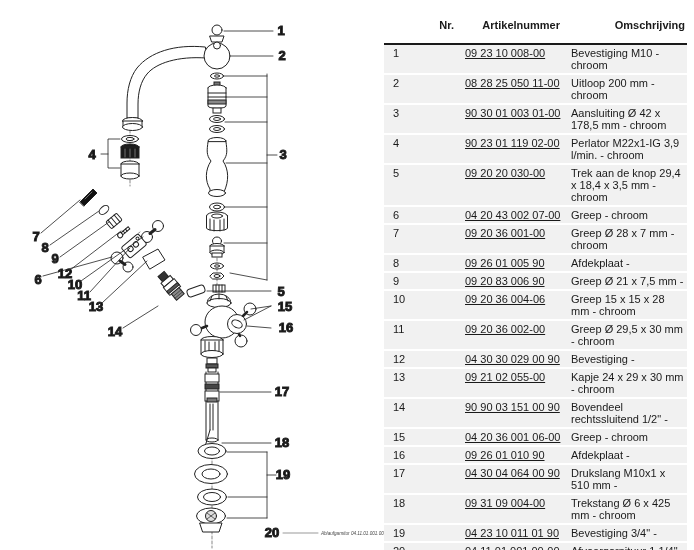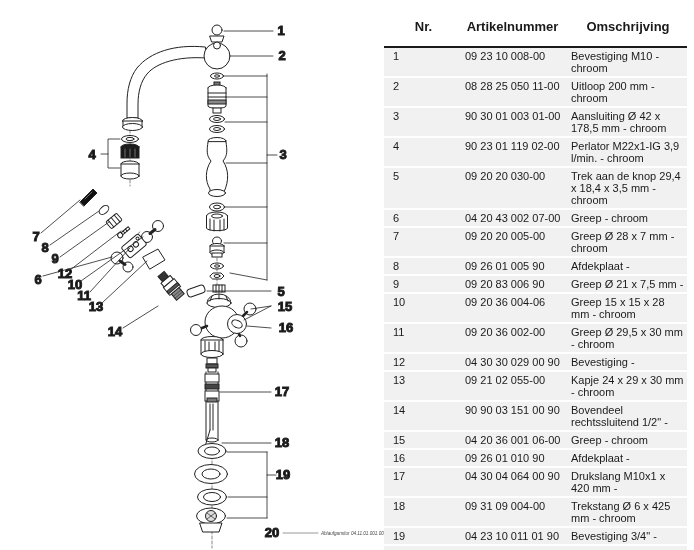--- a/index.html
+++ b/index.html
@@ -7,28 +7,28 @@
   .page{position:relative;width:694px;height:550px;overflow:hidden;background:#fff;}
   svg.diagram{position:absolute;left:0;top:0;}
   .callout{font-family:"Liberation Sans",sans-serif;font-size:13px;font-weight:bold;fill:#111;}
   .anno{font-family:"Liberation Sans",sans-serif;font-size:4.6px;font-style:italic;fill:#444;}
 
   table.parts-table{position:absolute;left:384px;top:13px;width:303px;border-collapse:collapse;table-layout:fixed;}
   table.parts-table col.c1{width:72px;}
   table.parts-table col.c2{width:106px;}
   table.parts-table col.c3{width:125px;}
   table.parts-table th{
-    text-align:center;font-size:13px;font-weight:bold;
+    text-align:right;font-size:11px;font-weight:bold;
     padding:6px 2px 12px 9px;background:#fff;border-bottom:2px solid #1a1a1a;
   }
   table.parts-table td{
     font-size:11px;line-height:12px;vertical-align:top;
     padding:2px 2px 2px 9px;
   }
-  table.parts-table td.nowrap{white-space:nowrap;}
+  table.parts-table td.nowrap{white-space:nowrap;text-decoration:underline;}
   table.parts-table tbody tr{background:#f1f1f1;border-bottom:2px solid #ffffff;border-top:1px solid #d9d9d9;}
 </style>
 </head>
 <body>
 
 <div class="page">
 
   <svg class="diagram" width="385" height="550" viewBox="0 0 385 550" fill="none" stroke="#222" stroke-width="1" stroke-linecap="round">
 
     <g stroke="#555" stroke-width="0.7" stroke-dasharray="3,2">
@@ -316,21 +316,21 @@
           <td class="nowrap">09 20 20 030-00</td>
           <td>Trek aan de knop 29,4 x 18,4 x 3,5 mm - chroom</td>
         </tr>
       <tr>
           <td>6</td>
           <td class="nowrap">04 20 43 002 07-00</td>
           <td>Greep - chroom</td>
         </tr>
       <tr>
           <td>7</td>
-          <td class="nowrap">09 20 20 005-00</td>
+          <td class="nowrap">09 20 36 001-00</td>
           <td>Greep Ø 28 x 7 mm - chroom</td>
         </tr>
       <tr>
           <td>8</td>
           <td class="nowrap">09 26 01 005 90</td>
           <td>Afdekplaat -</td>
         </tr>
       <tr>
           <td>9</td>
           <td class="nowrap">09 20 83 006 90</td>
@@ -367,21 +367,21 @@
           <td>Greep - chroom</td>
         </tr>
       <tr>
           <td>16</td>
           <td class="nowrap">09 26 01 010 90</td>
           <td>Afdekplaat -</td>
         </tr>
       <tr>
           <td>17</td>
           <td class="nowrap">04 30 04 064 00 90</td>
-          <td>Drukslang M10x1 x 420 mm -</td>
+          <td>Drukslang M10x1 x 510 mm -</td>
         </tr>
       <tr>
           <td>18</td>
           <td class="nowrap">09 31 09 004-00</td>
           <td>Trekstang Ø 6 x 425 mm - chroom</td>
         </tr>
       <tr>
           <td>19</td>
           <td class="nowrap">04 23 10 011 01 90</td>
           <td>Bevestiging 3/4" -</td>

